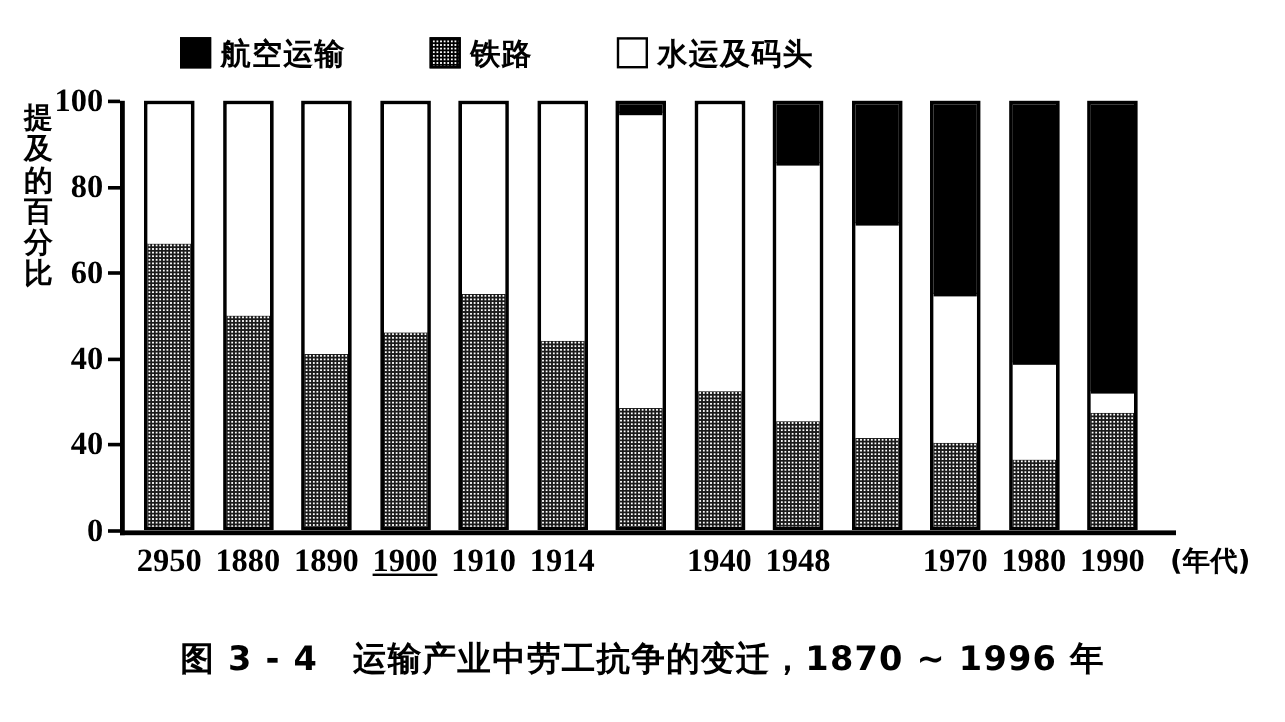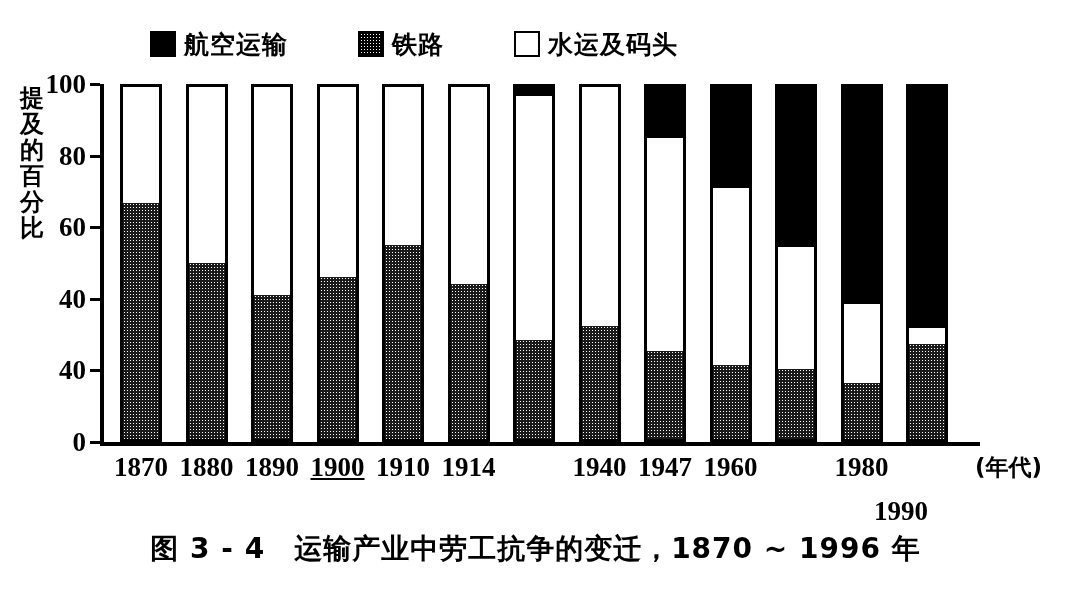--- a/index.html
+++ b/index.html
@@ -209,21 +209,21 @@
       <div class="tick-mark" style="top: 142.2px;"></div>
       <div class="y-tick-label" style="top: 143.2px; left: 0px; right: auto; transform: translate(-100%, -50%); margin-left: -14px;">60</div>
       <div class="tick-mark" style="top: 70.6px;"></div>
       <div class="y-tick-label" style="top: 71.6px; left: 0px; right: auto; transform: translate(-100%, -50%); margin-left: -14px;">80</div>
       <div class="tick-mark" style="top: -1px;"></div>
       <div class="y-tick-label" style="top: 0px; left: 0px; right: auto; transform: translate(-100%, -50%); margin-left: -14px;">100</div>
       <div class="bar" style="left: 20px;">
         <div class="seg seg-rail" style="height: 235.84px;"></div>
         <div class="seg seg-water" style="bottom: 235.84px; height: 116.16px;"></div>
       </div>
-      <div class="x-tick-label" style="left: -4px;">1870</div>
+      <div class="x-tick-label" style="left: -4px;">2950</div>
       <div class="bar" style="left: 85.5px;">
         <div class="seg seg-rail" style="height: 176px;"></div>
         <div class="seg seg-water" style="bottom: 176px; height: 176px;"></div>
       </div>
       <div class="x-tick-label" style="left: 61.5px;">1880</div>
       <div class="bar" style="left: 151px;">
         <div class="seg seg-rail" style="height: 144.32px;"></div>
         <div class="seg seg-water" style="bottom: 144.32px; height: 207.68px;"></div>
       </div>
       <div class="x-tick-label" style="left: 127px;">1890</div>
@@ -252,48 +252,48 @@
         <div class="seg seg-rail" style="height: 112.64px;"></div>
         <div class="seg seg-water" style="bottom: 112.64px; height: 239.36px;"></div>
       </div>
       <div class="x-tick-label" style="left: 454.5px;">1940</div>
       <div class="bar" style="left: 544px;">
         <div class="seg seg-rail" style="height: 88px;"></div>
         <div class="seg seg-water" style="bottom: 88px; height: 214.72px;"></div>
         <div class="seg seg-air" style="height: 49.28px;"></div>
         <div class="seg-divider" style="top: 48.28px;"></div>
       </div>
-      <div class="x-tick-label" style="left: 520px;">1947</div>
+      <div class="x-tick-label" style="left: 520px;">1948</div>
       <div class="bar" style="left: 609.5px;">
         <div class="seg seg-rail" style="height: 73.92px;"></div>
         <div class="seg seg-water" style="bottom: 73.92px; height: 179.52px;"></div>
         <div class="seg seg-air" style="height: 98.56px;"></div>
         <div class="seg-divider" style="top: 97.56px;"></div>
       </div>
-      <div class="x-tick-label" style="left: 585.5px;">1960</div>
       <div class="bar" style="left: 675px;">
         <div class="seg seg-rail" style="height: 70.4px;"></div>
         <div class="seg seg-water" style="bottom: 70.4px; height: 123.2px;"></div>
         <div class="seg seg-air" style="height: 158.4px;"></div>
         <div class="seg-divider" style="top: 157.4px;"></div>
       </div>
+      <div class="x-tick-label" style="left: 651px;">1970</div>
       <div class="bar" style="left: 740.5px;">
         <div class="seg seg-rail" style="height: 56.32px;"></div>
         <div class="seg seg-water" style="bottom: 56.32px; height: 80.96px;"></div>
         <div class="seg seg-air" style="height: 214.72px;"></div>
         <div class="seg-divider" style="top: 213.72px;"></div>
       </div>
       <div class="x-tick-label" style="left: 716.5px;">1980</div>
       <div class="bar" style="left: 806px;">
         <div class="seg seg-rail" style="height: 95.04px;"></div>
         <div class="seg seg-water" style="bottom: 95.04px; height: 17.6px;"></div>
         <div class="seg seg-air" style="height: 239.36px;"></div>
         <div class="seg-divider" style="top: 238.36px;"></div>
       </div>
-      <div class="x-tick-label" style="left: 756px; margin-top: 44px;">1990</div>
+      <div class="x-tick-label" style="left: 782px;">1990</div>
     </div>
 
   <div id="ylabel">
       <div>提</div>
       <div>及</div>
       <div>的</div>
       <div>百</div>
       <div>分</div>
       <div>比</div>
     </div>

